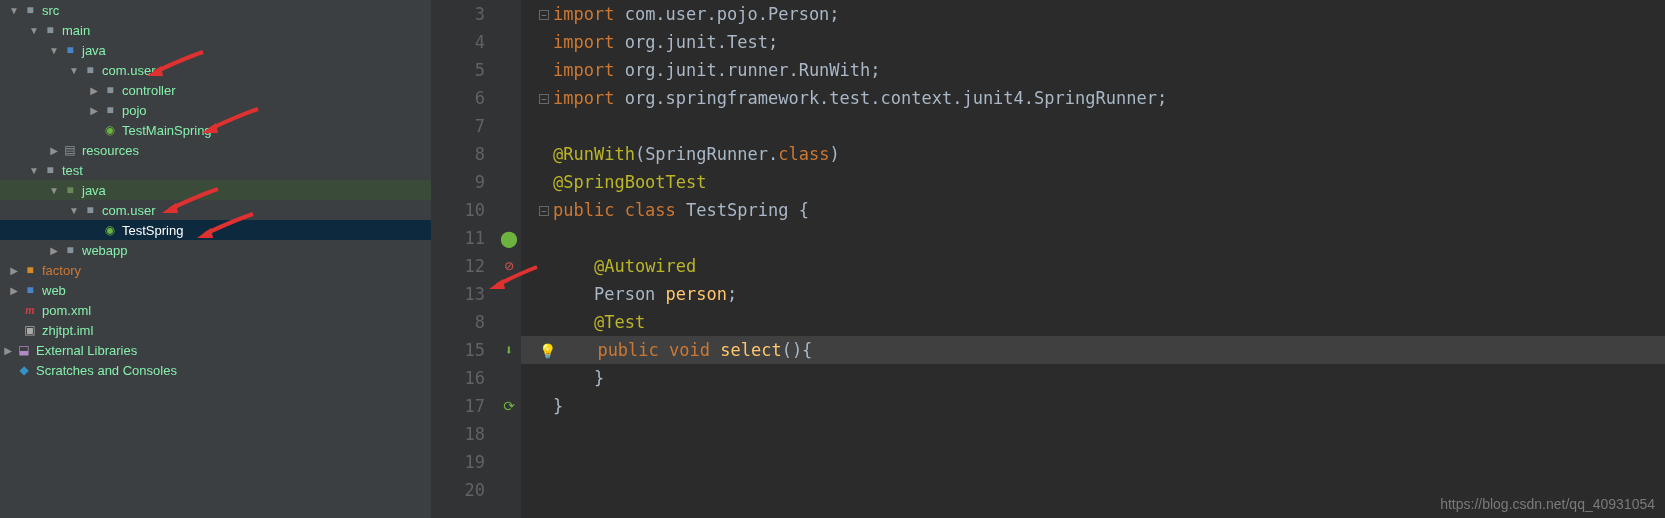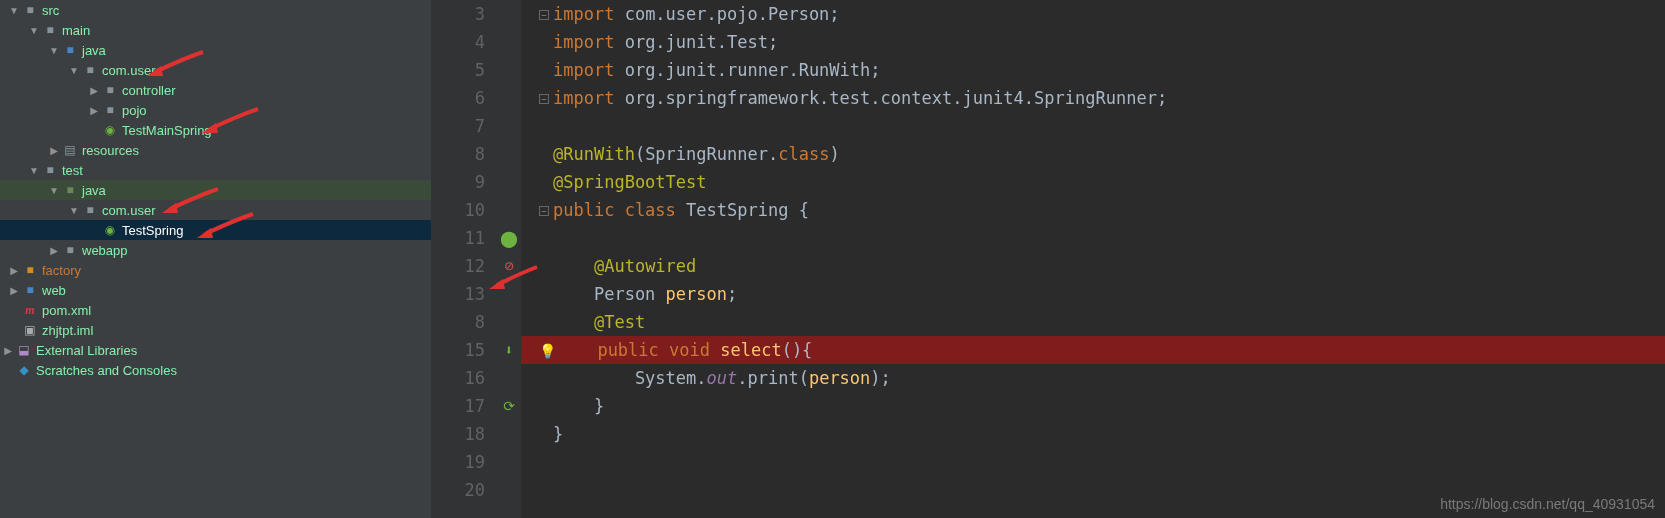--- a/index.html
+++ b/index.html
@@ -93,21 +93,21 @@
 .gline {
   height: 28px;
   display: flex; align-items: center; justify-content: center;
 }
 .code-line {
   height: 28px;
   line-height: 28px;
   padding-left: 18px;
   white-space: pre;
 }
-.code-line.highlight { background: #7f1d1d; }
+.code-line.highlight { background: #404040; }
 .kw { color: #cc7832; }
 .str { color: #a9b7c6; }
 .ann { color: #bbb529; }
 .cls { color: #a9b7c6; }
 .id { color: #ffc66d; }
 .pkg { color: #a9b7c6; }
 .static { color: #9876aa; font-style: italic; }
 .fold {
   display:inline-block; width:10px; height:10px; border:1px solid #666; color:#888;
   font-size:9px; line-height:8px; text-align:center; margin-right:4px;
@@ -350,18 +350,17 @@
       <div class="code-line"><span class="fold">−</span><span class="kw">import </span><span class="pkg">org.springframework.test.context.junit4.SpringRunner</span><span class="str">;</span></div>
       <div class="code-line"><span style="display:inline-block;width:14px"></span></div>
       <div class="code-line"><span style="display:inline-block;width:14px"></span><span class="ann">@RunWith</span><span class="str">(SpringRunner.</span><span class="kw">class</span><span class="str">)</span></div>
       <div class="code-line"><span style="display:inline-block;width:14px"></span><span class="ann">@SpringBootTest</span></div>
       <div class="code-line"><span class="fold">−</span><span class="kw">public class </span><span class="cls">TestSpring {</span></div>
       <div class="code-line"><span style="display:inline-block;width:14px"></span></div>
       <div class="code-line"><span style="display:inline-block;width:14px"></span><span class="str">    </span><span class="ann">@Autowired</span></div>
       <div class="code-line"><span style="display:inline-block;width:14px"></span><span class="str">    Person </span><span class="id">person</span><span class="str">;</span></div>
       <div class="code-line"><span style="display:inline-block;width:14px"></span><span class="str">    </span><span class="ann">@Test</span></div>
       <div class="code-line highlight"><span class="bulb">💡</span><span class="str">    </span><span class="kw">public void </span><span class="id">select</span><span class="str">(){</span></div>
-      <div class="code-line"><span style="display:inline-block;width:14px"></span><span class="str">        System.</span><span class="static">out</span><span class="str">.print(</span><span class="id">person</span><span class="str">);</span></div>
       <div class="code-line"><span style="display:inline-block;width:14px"></span><span class="str">    }</span></div>
       <div class="code-line"><span style="display:inline-block;width:14px"></span><span class="str">}</span></div>
     </div>
   <div class="watermark">https://blog.csdn.net/qq_40931054</div>
 </div>
 
 </body></html>

